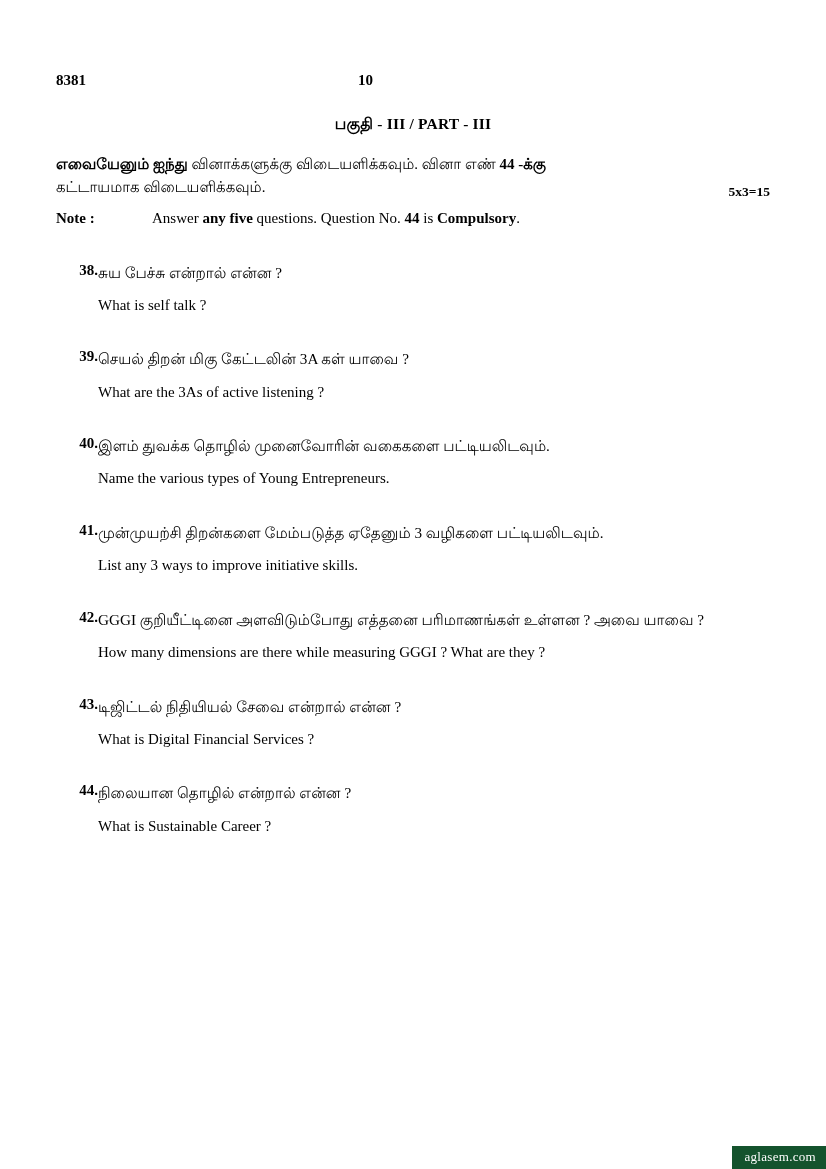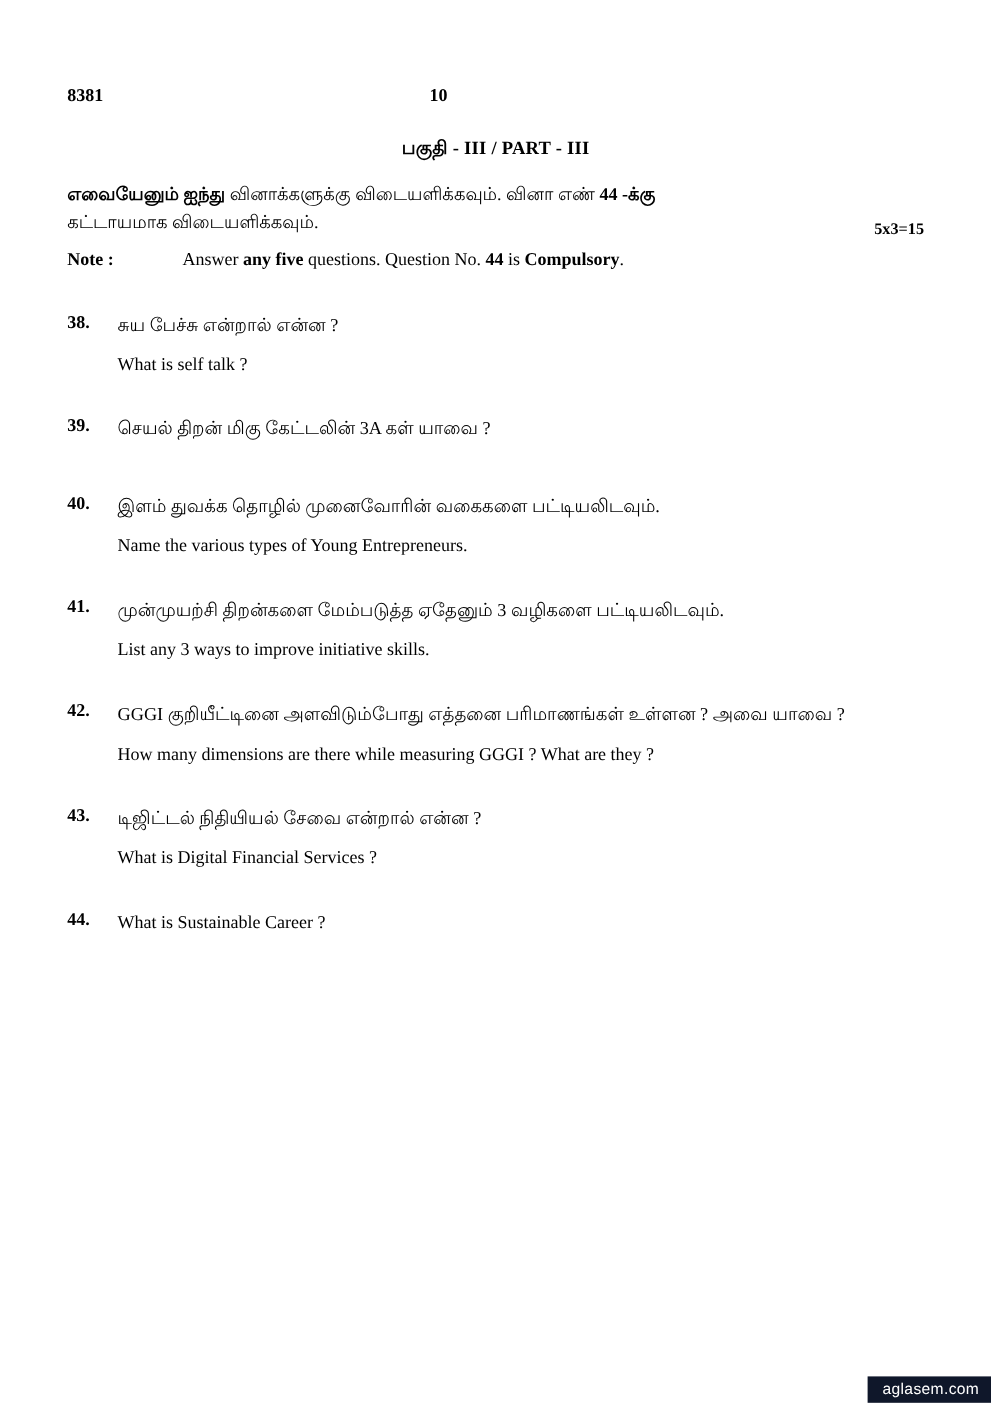--- a/index.html
+++ b/index.html
@@ -98,40 +98,41 @@
   .q {
     display: flex;
     margin-bottom: 31px;
   }
   .q .num {
     width: 42px;
     flex: 0 0 42px;
     font-weight: bold;
     font-size: 15px;
     padding-top: 1px;
+    text-align: right;
   }
   .q .qbody { flex: 1; }
   .q .ta {
     font-size: 15.2px;
     line-height: 1.6;
     margin-bottom: 9px;
   }
   .q .en {
     font-size: 15px;
     line-height: 1.5;
   }
 
   
   .watermark {
     position: absolute;
     right: 0;
     bottom: 0;
-    background: #0f172a;
+    background: #14532d;
     color: #ffffff;
-    font-family: Liberation Sans, sans-serif;
+    font-family: Liberation Serif, serif;
     font-size: 13px;
     padding: 3px 10px 4px 12px;
     letter-spacing: .3px;
   }
 </style>
 </head>
 <body>
 
 <div class="page">
 
@@ -163,20 +164,21 @@
       <div class="qbody">
         <div class="ta">சுய பேச்சு என்றால் என்ன ?</div>
         <div class="en">What is self talk ?</div>
       </div>
     </div>
 
     <div class="q">
       <div class="num">39.</div>
       <div class="qbody">
         <div class="ta">செயல் திறன் மிகு கேட்டலின் 3A கள் யாவை ?</div>
+        <div class="en">What are the 3As of active listening ?</div>
       </div>
     </div>
 
     <div class="q">
       <div class="num">40.</div>
       <div class="qbody">
         <div class="ta">இளம் துவக்க தொழில் முனைவோரின் வகைகளை பட்டியலிடவும்.</div>
         <div class="en">Name the various types of Young Entrepreneurs.</div>
       </div>
     </div>
@@ -201,20 +203,21 @@
       <div class="num">43.</div>
       <div class="qbody">
         <div class="ta">டிஜிட்டல் நிதியியல் சேவை என்றால் என்ன ?</div>
         <div class="en">What is Digital Financial Services ?</div>
       </div>
     </div>
 
     <div class="q">
       <div class="num">44.</div>
       <div class="qbody">
+        <div class="ta">நிலையான தொழில் என்றால் என்ன ?</div>
         <div class="en">What is Sustainable Career ?</div>
       </div>
     </div>
 
   </div>
 
   <div class="watermark">aglasem.com</div>
 </div>
 
 </body></html>

